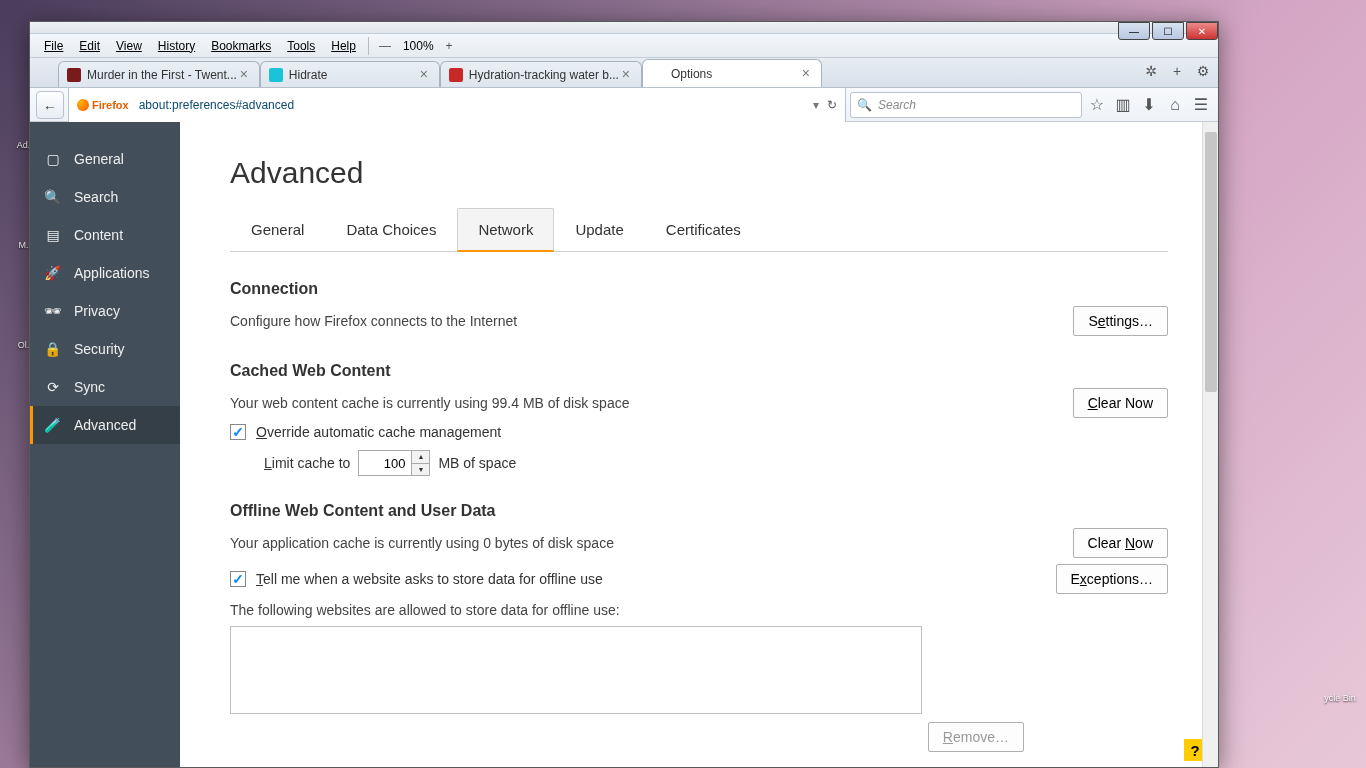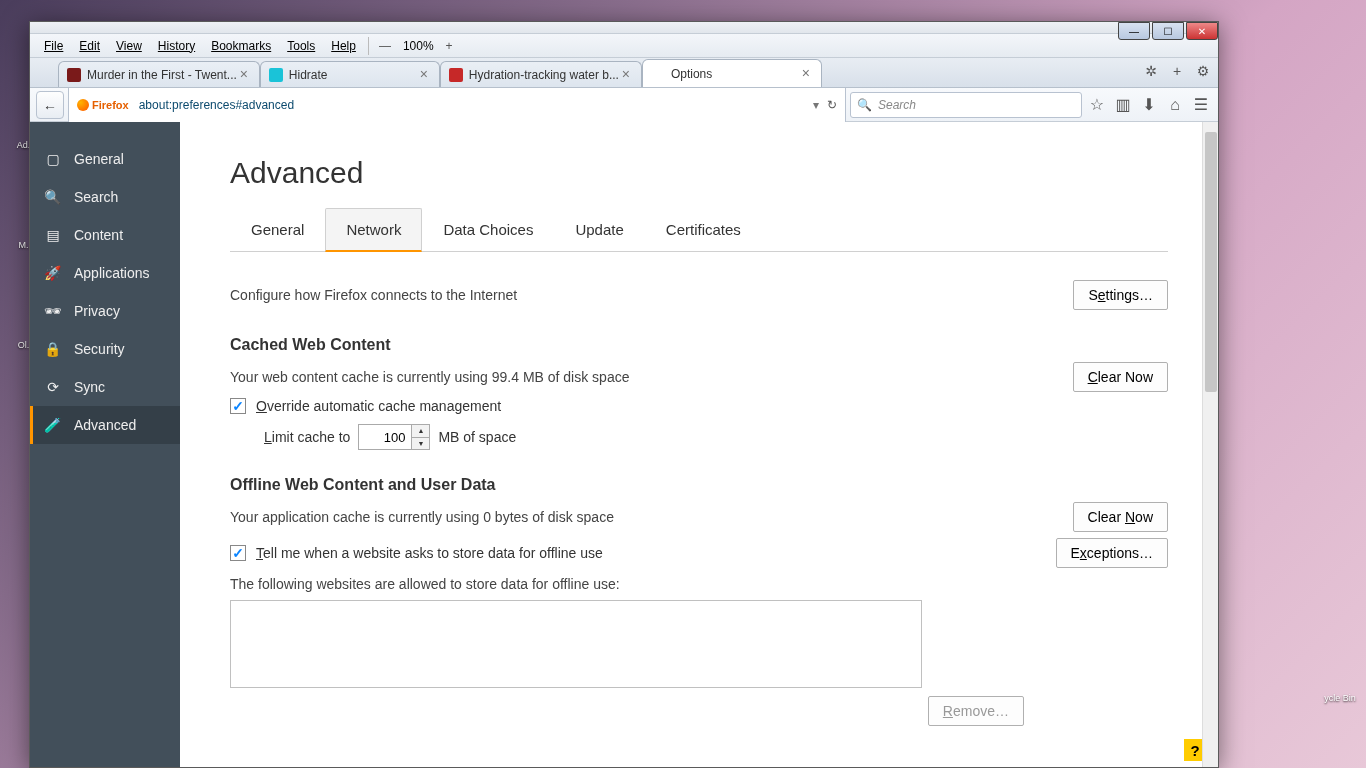--- a/index.html
+++ b/index.html
@@ -200,27 +200,28 @@
         <span class="sico">🧪</span>
         <span>Advanced</span>
       </div>
     </div>
 
     <div class="main">
       <h1>Advanced</h1>
 
       <div class="subtabs">
         <div class="subtab">General</div>
+        <div class="subtab">Data Choices</div>
         <div class="subtab active">Network</div>
-        <div class="subtab">Data Choices</div>
         <div class="subtab">Update</div>
         <div class="subtab">Certificates</div>
       </div>
 
       <div class="section">
+        <h3>Connection</h3>
         <div class="row">
           <p>Configure how Firefox connects to the Internet</p>
           <button class="btn">S<span class="und">e</span>ttings…</button>
         </div>
       </div>
 
       <div class="section">
         <h3>Cached Web Content</h3>
         <div class="row">
           <p>Your web content cache is currently using 99.4 MB of disk space</p>

